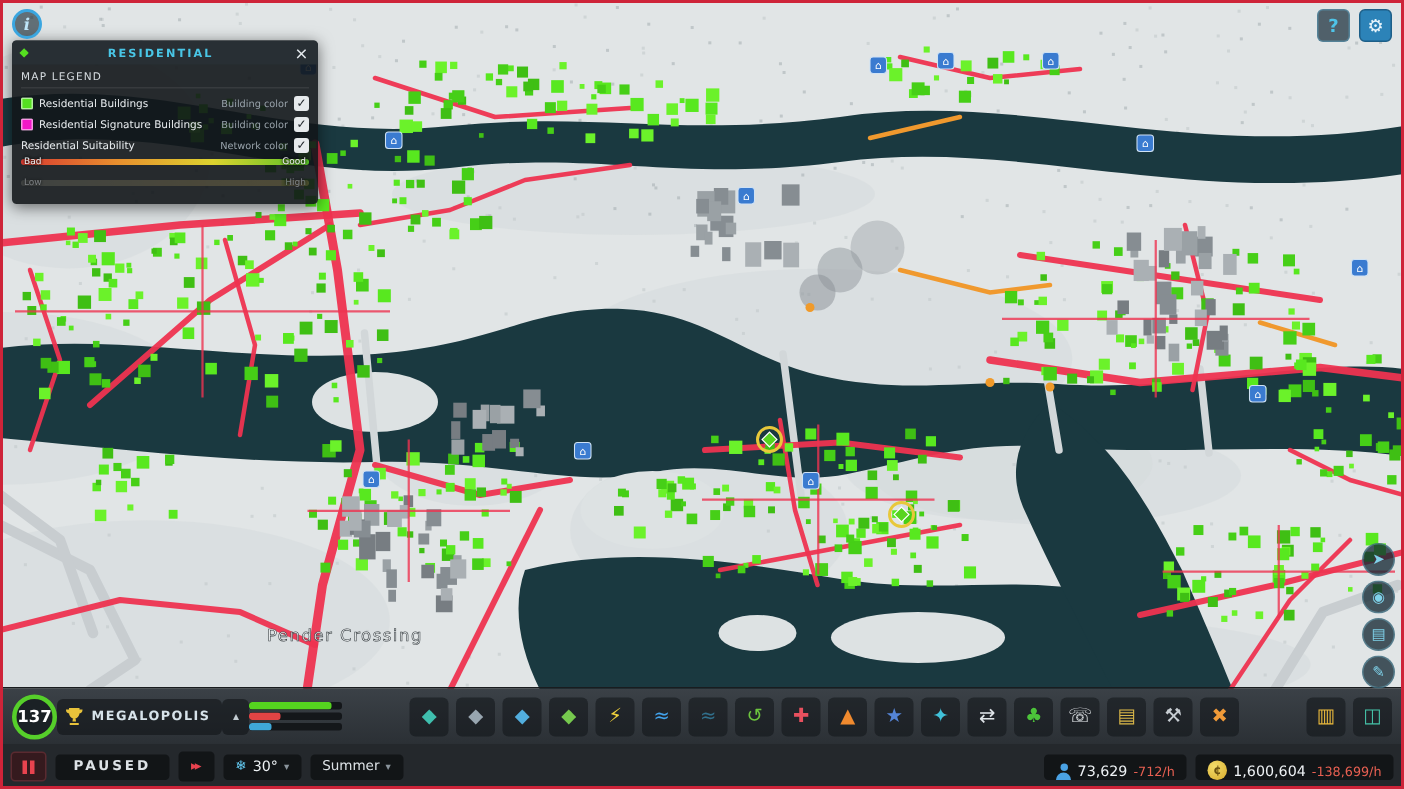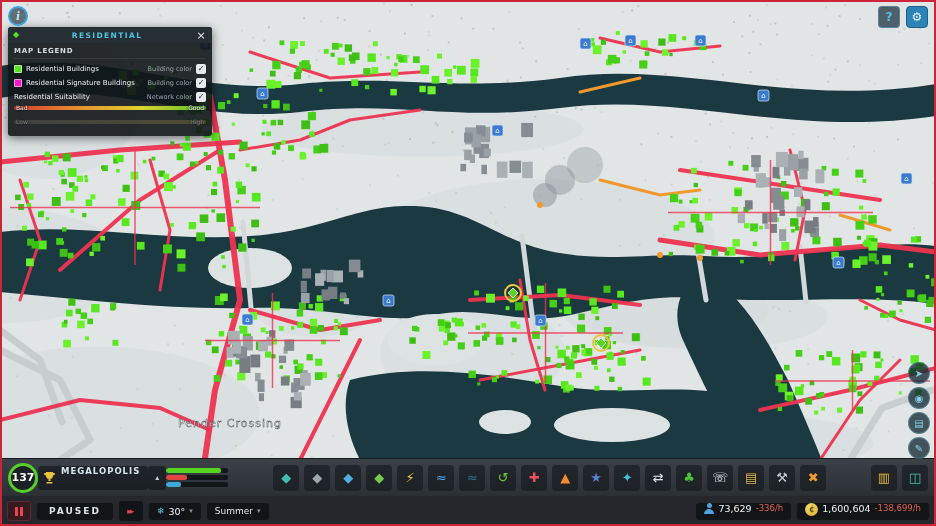--- a/index.html
+++ b/index.html
@@ -23,21 +23,21 @@
 
   
   .legend{position:absolute;left:8px;top:27px;width:204px;z-index:30;background:rgba(18,22,26,.9);
     border-radius:3px;box-shadow:0 2px 10px rgba(0,0,0,.55)}
   .legend-header{height:16px;background:rgba(40,47,53,.97);display:flex;align-items:center;gap:4px;
     padding:0 5px;border-radius:3px 3px 0 0}
   .legend-zone-icon{color:#55df20;font-size:8px;line-height:1}
   .legend-title{flex:1;text-align:center;font-size:7.5px;font-weight:bold;letter-spacing:1.4px;color:#49c6e6}
   .legend-close{color:#e5eaee;font-size:11px;line-height:1;width:12px;text-align:center;cursor:pointer}
   .legend-body{padding:4px 6px 6px}
-  .legend-section{font-size:7px;font-weight:bold;color:#d6dce0;letter-spacing:.8px;
+  .legend-section{font-size:7px;font-weight:normal;color:#d6dce0;letter-spacing:.8px;
     border-bottom:1px solid rgba(255,255,255,.08);padding-bottom:3px;margin-bottom:4px}
   .legend-row{display:flex;flex-direction:column;margin-bottom:3px}
   .legend-row.dimmed{opacity:.42}
   .legend-row .line{display:flex;align-items:center;gap:4px;min-height:11px}
   .swatch{width:8px;height:8px;border:1px solid rgba(255,255,255,.55);border-radius:1px;flex:none}
   .row-label{font-size:7px;color:#e8ecef;white-space:nowrap}
   .type-label{margin-left:auto;font-size:6.5px;color:#97a1a9;white-space:nowrap}
   .checkbox{width:10px;height:10px;border-radius:2px;background:#e6eaec;color:#23292e;font-size:8px;
     line-height:10px;text-align:center;flex:none;cursor:pointer}
   .checkbox.unchecked{background:transparent;border:1px solid #8a949c;color:transparent}
@@ -51,21 +51,21 @@
   .float-btn{width:22px;height:22px;border-radius:50%;background:rgba(22,42,52,.78);
     border:1px solid rgba(120,200,230,.35);color:#7fd2ea;font-size:10px;
     display:flex;align-items:center;justify-content:center;cursor:pointer}
 
   
   .toolbar{position:absolute;left:0;top:458px;width:936px;height:38px;z-index:20;
     background:linear-gradient(#3b4147,#2b3035);border-top:1px solid #191c1f;
     display:flex;align-items:center;gap:0;padding:4px 8px}
   .milestone-badge{width:30px;height:30px;border-radius:50%;border:3px solid #56cf2a;background:#1b2125;
     color:#fff;display:flex;align-items:center;justify-content:center;font-size:11px;font-weight:bold;cursor:pointer;flex:none}
-  .milestone-chip{display:flex;gap:5px;background:rgba(16,20,23,.6);border-radius:4px;
+  .milestone-chip{display:flex;align-items:center;gap:5px;background:rgba(16,20,23,.6);border-radius:4px;
     height:24px;padding:0 8px 0 5px;cursor:pointer;flex:none}
   .trophy{display:flex;align-items:center}
   .milestone-name{font-size:8.5px;font-weight:bold;letter-spacing:1px;color:#d7e3ea}
   .expand-chip{width:18px;height:24px;background:rgba(16,20,23,.6);border-radius:4px;color:#c3ccd2;
     display:flex;align-items:center;justify-content:center;font-size:8px;cursor:pointer;flex:none}
   .demand{width:62px;display:flex;flex-direction:column;gap:2px;flex:none;cursor:pointer}
   .demand .bar{height:5px;border-radius:2px;background:#14171a;overflow:hidden}
   .demand .fill{height:100%;border-radius:2px}
   .tool-strip{display:flex;gap:5px;flex:1;justify-content:center;min-width:0}
   .toolbar-right{display:flex;gap:5px;flex:none}
@@ -79,21 +79,21 @@
   .chip{background:#121517;border-radius:3px;height:17px;display:flex;align-items:center;padding:0 8px;gap:4px;flex:none}
   .pause-btn{width:24px;height:20px;background:#351a1e;border:1px solid #5a2a30;border-radius:3px;
     display:flex;align-items:center;justify-content:center;gap:2px;cursor:pointer}
   .pause-btn i{display:block;width:3px;height:9px;background:#e8434f}
   .paused-chip{letter-spacing:2px;font-weight:bold;font-size:9px;padding:0 12px;cursor:pointer}
   .speed-btn{width:24px;height:20px;background:#121517;border-radius:3px;color:#e8434f;font-size:9px;
     letter-spacing:-2px;display:flex;align-items:center;justify-content:center;cursor:pointer;padding-right:2px}
   .snowflake{color:#62c8f0;font-size:9px}
   .caret{color:#8a949c;font-size:7px}
   .city-chip{width:122px;justify-content:center;font-size:9px;cursor:pointer}
-  .stat-group{display:flex;align-items:flex-start;gap:4px;flex:none;cursor:pointer}
+  .stat-group{display:flex;align-items:flex-end;gap:4px;flex:none;cursor:pointer}
   .person-icon{position:relative;width:10px;height:11px;flex:none}
   .person-icon::before{content:"";position:absolute;left:2.5px;top:0;width:5px;height:5px;border-radius:50%;background:#4aa2e4}
   .person-icon::after{content:"";position:absolute;left:0;bottom:0;width:10px;height:5px;border-radius:5px 5px 0 0;background:#4aa2e4}
   .coin-icon{width:13px;height:13px;border-radius:50%;background:radial-gradient(circle at 35% 30%,#f2dc6a,#d9ac2c);
     color:#6a5210;font-size:8px;font-weight:bold;display:flex;align-items:center;justify-content:center;flex:none}
   .value{font-size:9.5px;color:#eef2f5}
   .rate-neg{font-size:8.5px;color:#e86052}
   .spacer{flex:1}
 </style>
 </head>
@@ -1364,21 +1364,21 @@
     </div>
     <div class="chip">
       <span>Summer</span>
       <span class="caret">▾</span>
     </div>
     <div class="spacer"></div>
     <div class="spacer"></div>
     <div class="chip stat-group">
       <span class="person-icon"></span>
       <span class="value">73,629</span>
-      <span class="rate-neg">-336/h</span>
+      <span class="rate-neg">-712/h</span>
     </div>
     <div class="chip stat-group">
       <span class="coin-icon">¢</span>
       <span class="value">1,600,604</span>
       <span class="rate-neg">-138,699/h</span>
     </div>
   </div>
 
   <div class="frame"></div>
 </div>

